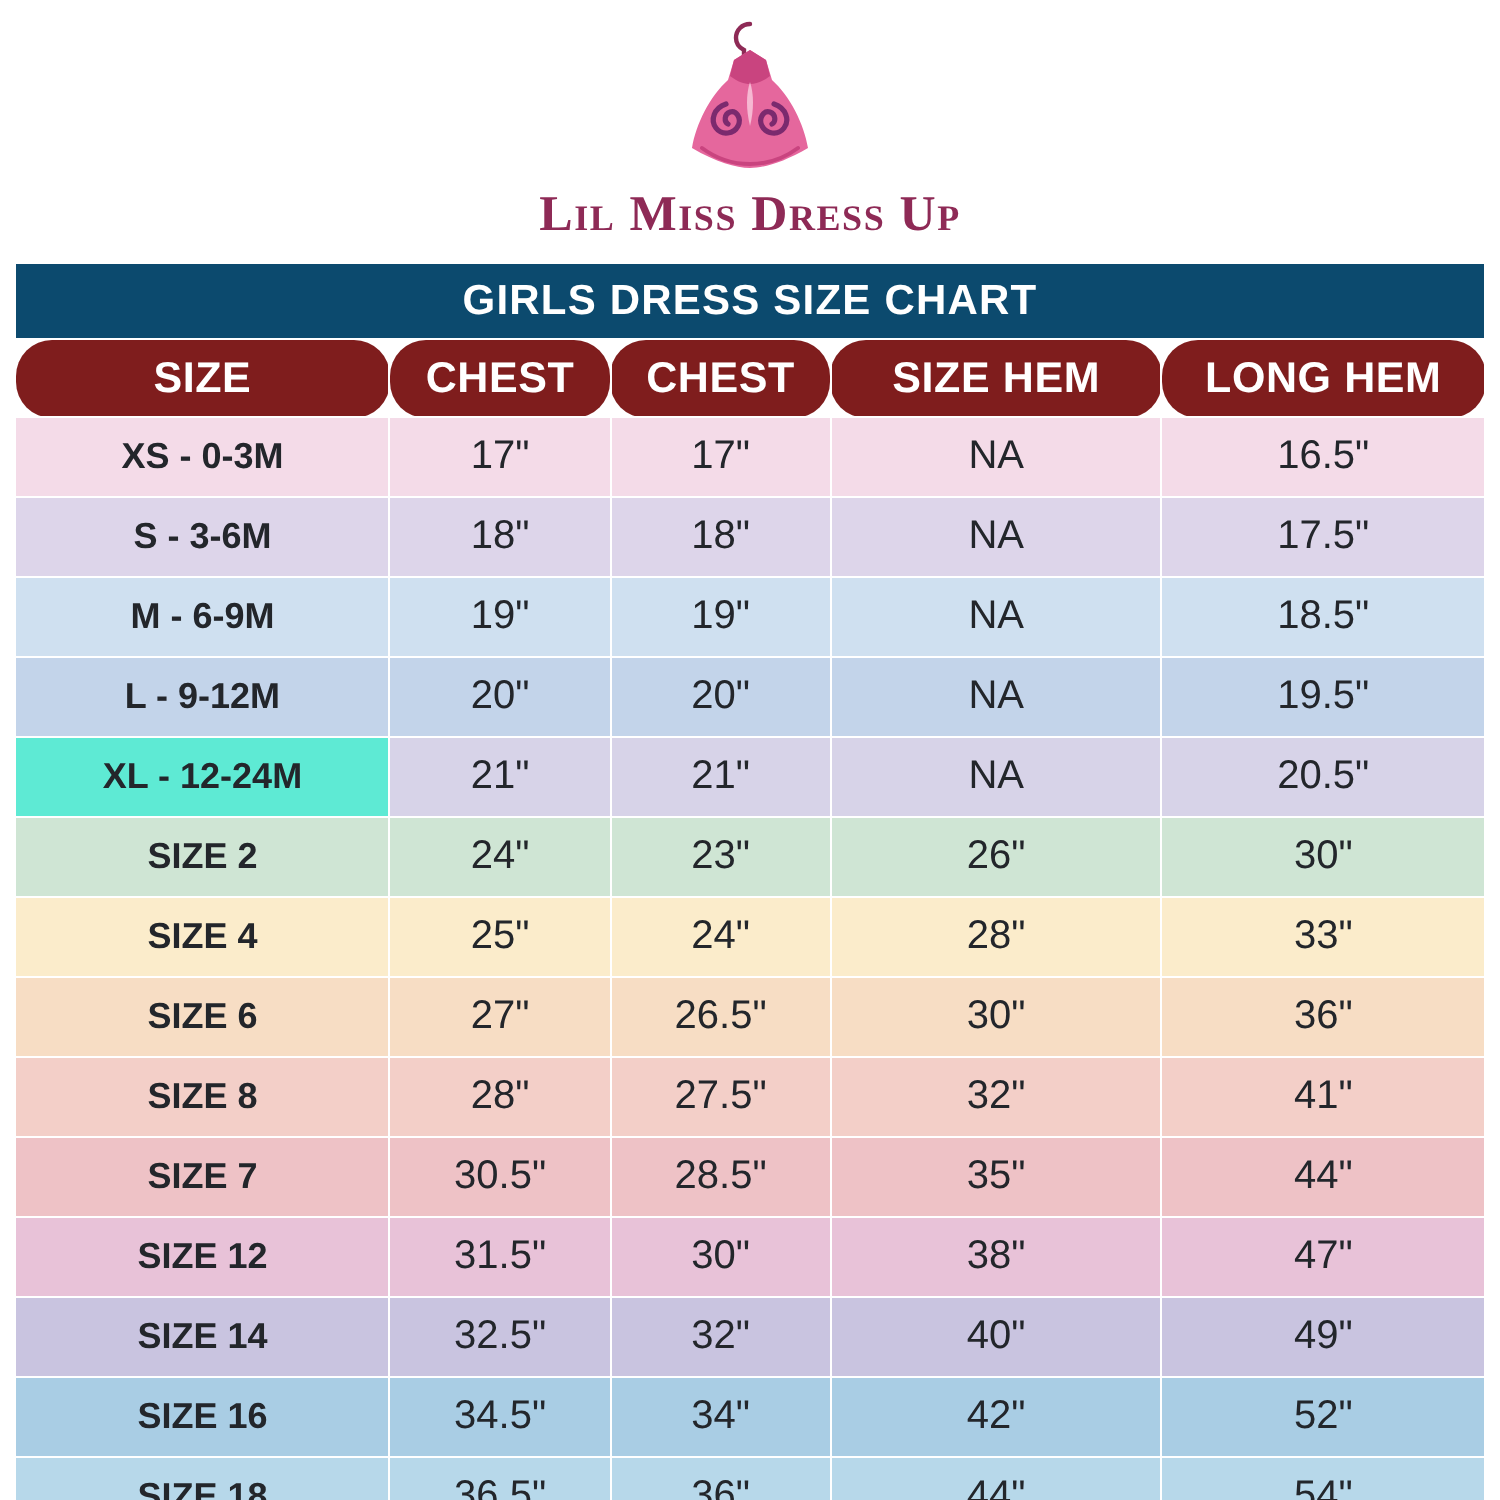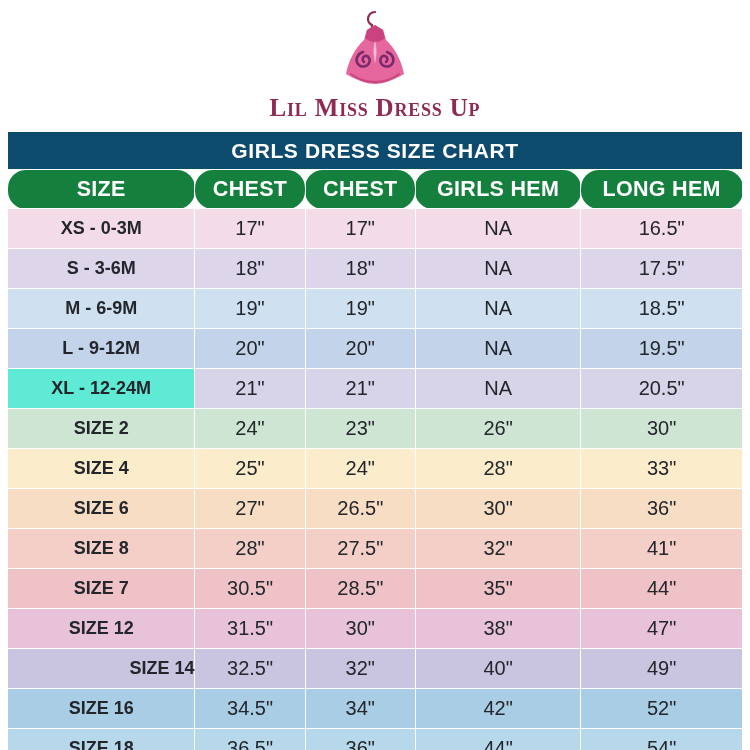--- a/index.html
+++ b/index.html
@@ -64,21 +64,21 @@
   .title-row td {
     background: #0c4a6e;
     color: #ffffff;
     font-size: 21px;
     font-weight: 700;
     letter-spacing: 0.6px;
     height: 37px;
     border: none;
   }
   .header-row th {
-    background: #15803d;
+    background: #7f1d1d;
     color: #ffffff;
     font-size: 21.5px;
     font-weight: 700;
     height: 38px;
     letter-spacing: 0.3px;
     border-radius: 18px;
   }
   .data-row td {
     height: 39px;
     font-size: 20px;
@@ -130,21 +130,21 @@
           <col class="c4">
       </colgroup>
       <tbody>
         <tr class="title-row">
           <td colspan="5">GIRLS DRESS SIZE CHART</td>
         </tr>
         <tr class="header-row">
           <th>SIZE</th>
           <th>CHEST</th>
           <th>CHEST</th>
-          <th>GIRLS HEM</th>
+          <th>SIZE HEM</th>
           <th>LONG HEM</th>
         </tr>
       </tbody>
       <tbody id="rows-body">
           <tr class="data-row">
             <td class="label" style="background: rgb(244, 219, 232);">XS - 0-3M</td>
             <td style="background: rgb(244, 219, 232);">17"</td>
             <td style="background: rgb(244, 219, 232);">17"</td>
             <td style="background: rgb(244, 219, 232);">NA</td>
             <td style="background: rgb(244, 219, 232);">16.5"</td>
@@ -213,21 +213,21 @@
             <td style="background: rgb(238, 194, 198);">44"</td>
           </tr>
           <tr class="data-row">
             <td class="label" style="background: rgb(232, 194, 216);">SIZE 12</td>
             <td style="background: rgb(232, 194, 216);">31.5"</td>
             <td style="background: rgb(232, 194, 216);">30"</td>
             <td style="background: rgb(232, 194, 216);">38"</td>
             <td style="background: rgb(232, 194, 216);">47"</td>
           </tr>
           <tr class="data-row">
-            <td class="label" style="background: rgb(201, 196, 224); text-align: right;">SIZE 14</td>
+            <td class="label" style="background: rgb(201, 196, 224);">SIZE 14</td>
             <td style="background: rgb(201, 196, 224);">32.5"</td>
             <td style="background: rgb(201, 196, 224);">32"</td>
             <td style="background: rgb(201, 196, 224);">40"</td>
             <td style="background: rgb(201, 196, 224);">49"</td>
           </tr>
           <tr class="data-row">
             <td class="label" style="background: rgb(169, 205, 228);">SIZE 16</td>
             <td style="background: rgb(169, 205, 228);">34.5"</td>
             <td style="background: rgb(169, 205, 228);">34"</td>
             <td style="background: rgb(169, 205, 228);">42"</td>

